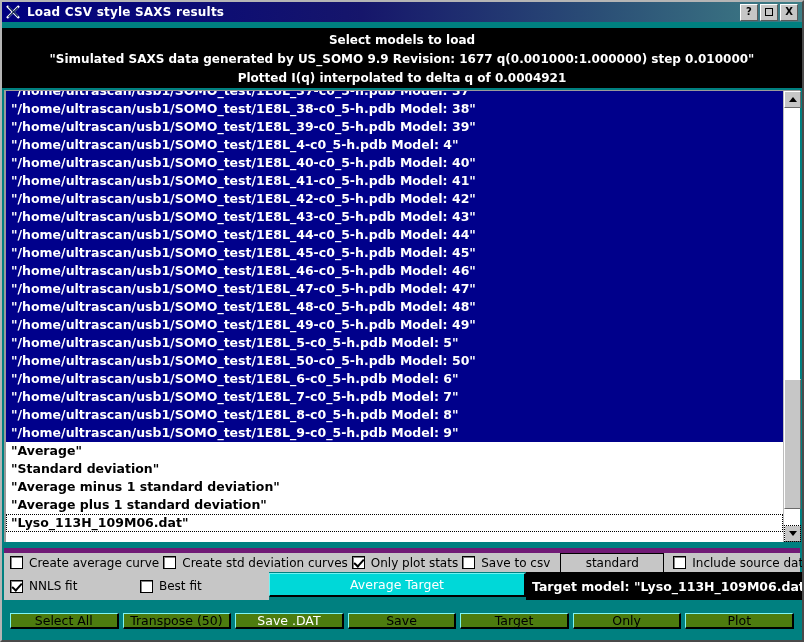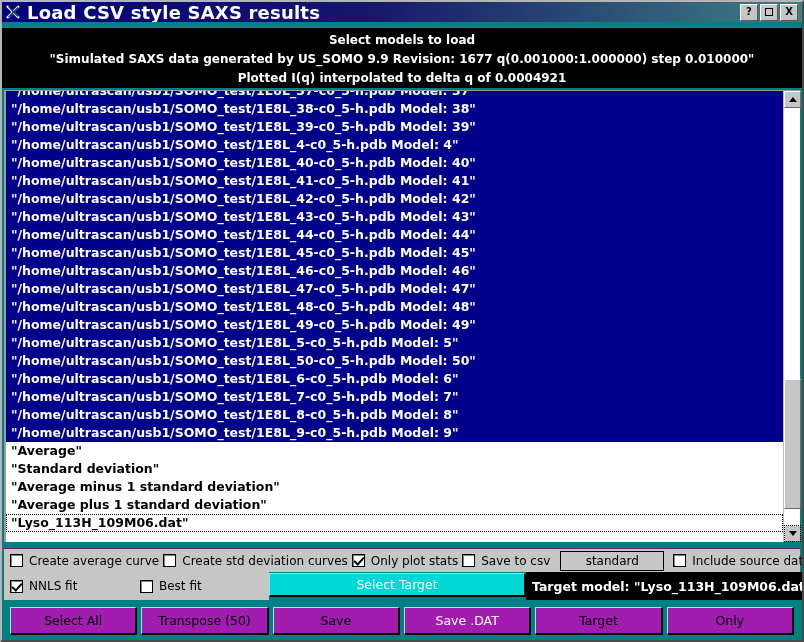--- a/index.html
+++ b/index.html
@@ -41,21 +41,21 @@
     padding: 0 2px 0 3px;
   }
   #titlebar .xlogo {
     width: 17px; height: 16px;
     position: relative;
     flex: 0 0 auto;
     margin-right: 5px;
   }
   #titlebar .title-text {
     color: #ffffff;
-    font-size: 18px;
+    font-size: 12px;
     font-weight: bold;
     letter-spacing: .2px;
     white-space: nowrap;
     flex: 1 1 auto;
     font-family: "DejaVu Sans", "Liberation Sans", sans-serif;
   }
   .winbtns { display: flex; gap: 2px; flex: 0 0 auto; margin-right: 2px; }
   .winbtn {
     width: 16px; height: 15px;
     background: #c6c6c6;
@@ -191,21 +191,21 @@
     border-bottom: 1px solid #6a6a6a;
     box-sizing: border-box;
   }
 
   
   #opts1 {
     position: absolute;
     left: 2px; top: 546px;
     width: 796px; height: 24px;
     background: #c6c6c6;
-    border-top: 1px solid #701a75;
+    border-top: 5px solid #701a75;
     display: flex;
     align-items: center;
     box-sizing: border-box;
     padding-left: 6px;
   }
   .cbitem {
     display: flex;
     align-items: center;
     white-space: nowrap;
     margin-right: 4px;
@@ -301,22 +301,22 @@
     width: 796px; height: 38px;
     background: #008080;
     display: flex;
     align-items: center;
     box-sizing: border-box;
     padding: 0 6px;
     gap: 4px;
   }
   .btn {
     flex: 1 1 0;
-    height: 28px;
-    background: #a21caf;
+    height: 16px;
+    background: #4d7c0f;
     border-top: 1px solid #7df5f5;
     border-left: 1px solid #7df5f5;
     border-right: 2px solid #000000;
     border-bottom: 2px solid #000000;
     box-sizing: border-box;
     display: flex; align-items: center; justify-content: center;
     font-size: 12.5px;
     color: #000000;
     font-family: "DejaVu Sans", "Liberation Sans", sans-serif;
   }
@@ -423,26 +423,27 @@
     <div id="opts2-left">
       <label class="cbitem nnls">
         <span class="cbox checked"></span>
         <span class="cblabel">NNLS fit</span>
       </label>
       <label class="cbitem">
         <span class="cbox"></span>
         <span class="cblabel">Best fit</span>
       </label>
     </div>
-    <div id="select-target">Select Target</div>
+    <div id="select-target">Average Target</div>
     <div id="target-label">Target model: "Lyso_113H_109M06.dat"</div>
   </div>
 
   <div id="btnbar">
       <div class="btn">Select All</div>
       <div class="btn">Transpose (50)</div>
+      <div class="btn disabled">Save .DAT</div>
       <div class="btn">Save</div>
-      <div class="btn disabled">Save .DAT</div>
       <div class="btn">Target</div>
       <div class="btn">Only</div>
+      <div class="btn">Plot</div>
     </div>
 
 </div>
 
 </body></html>

